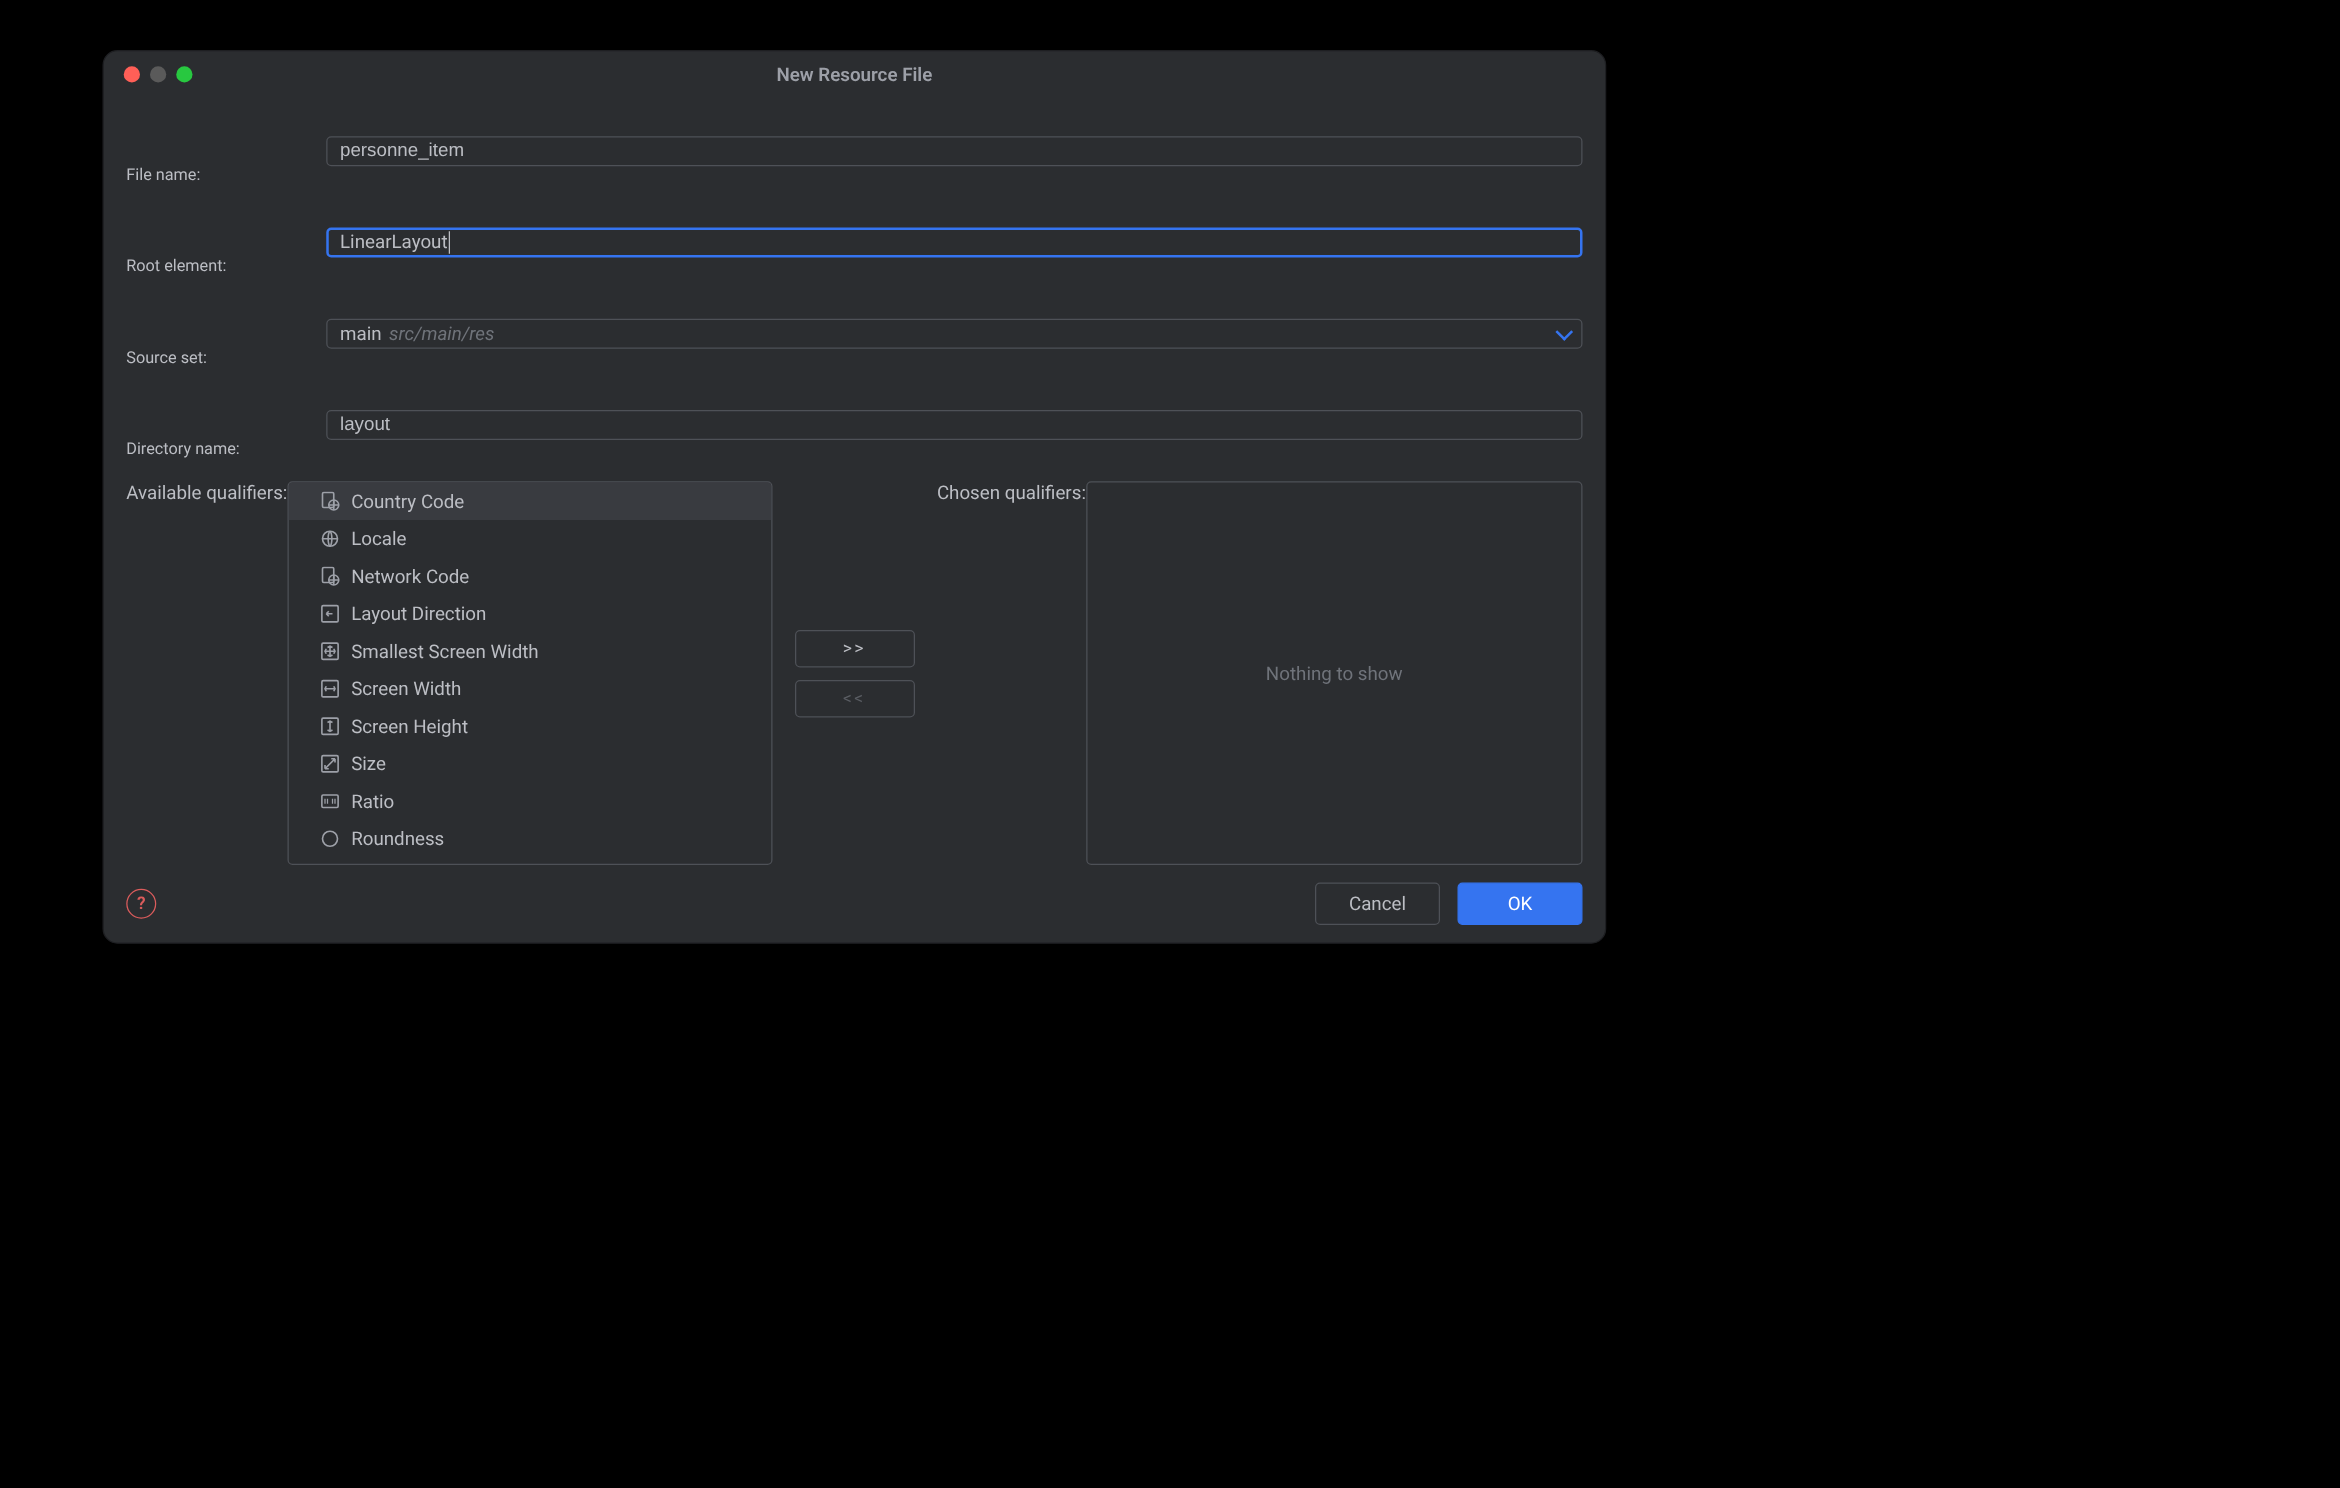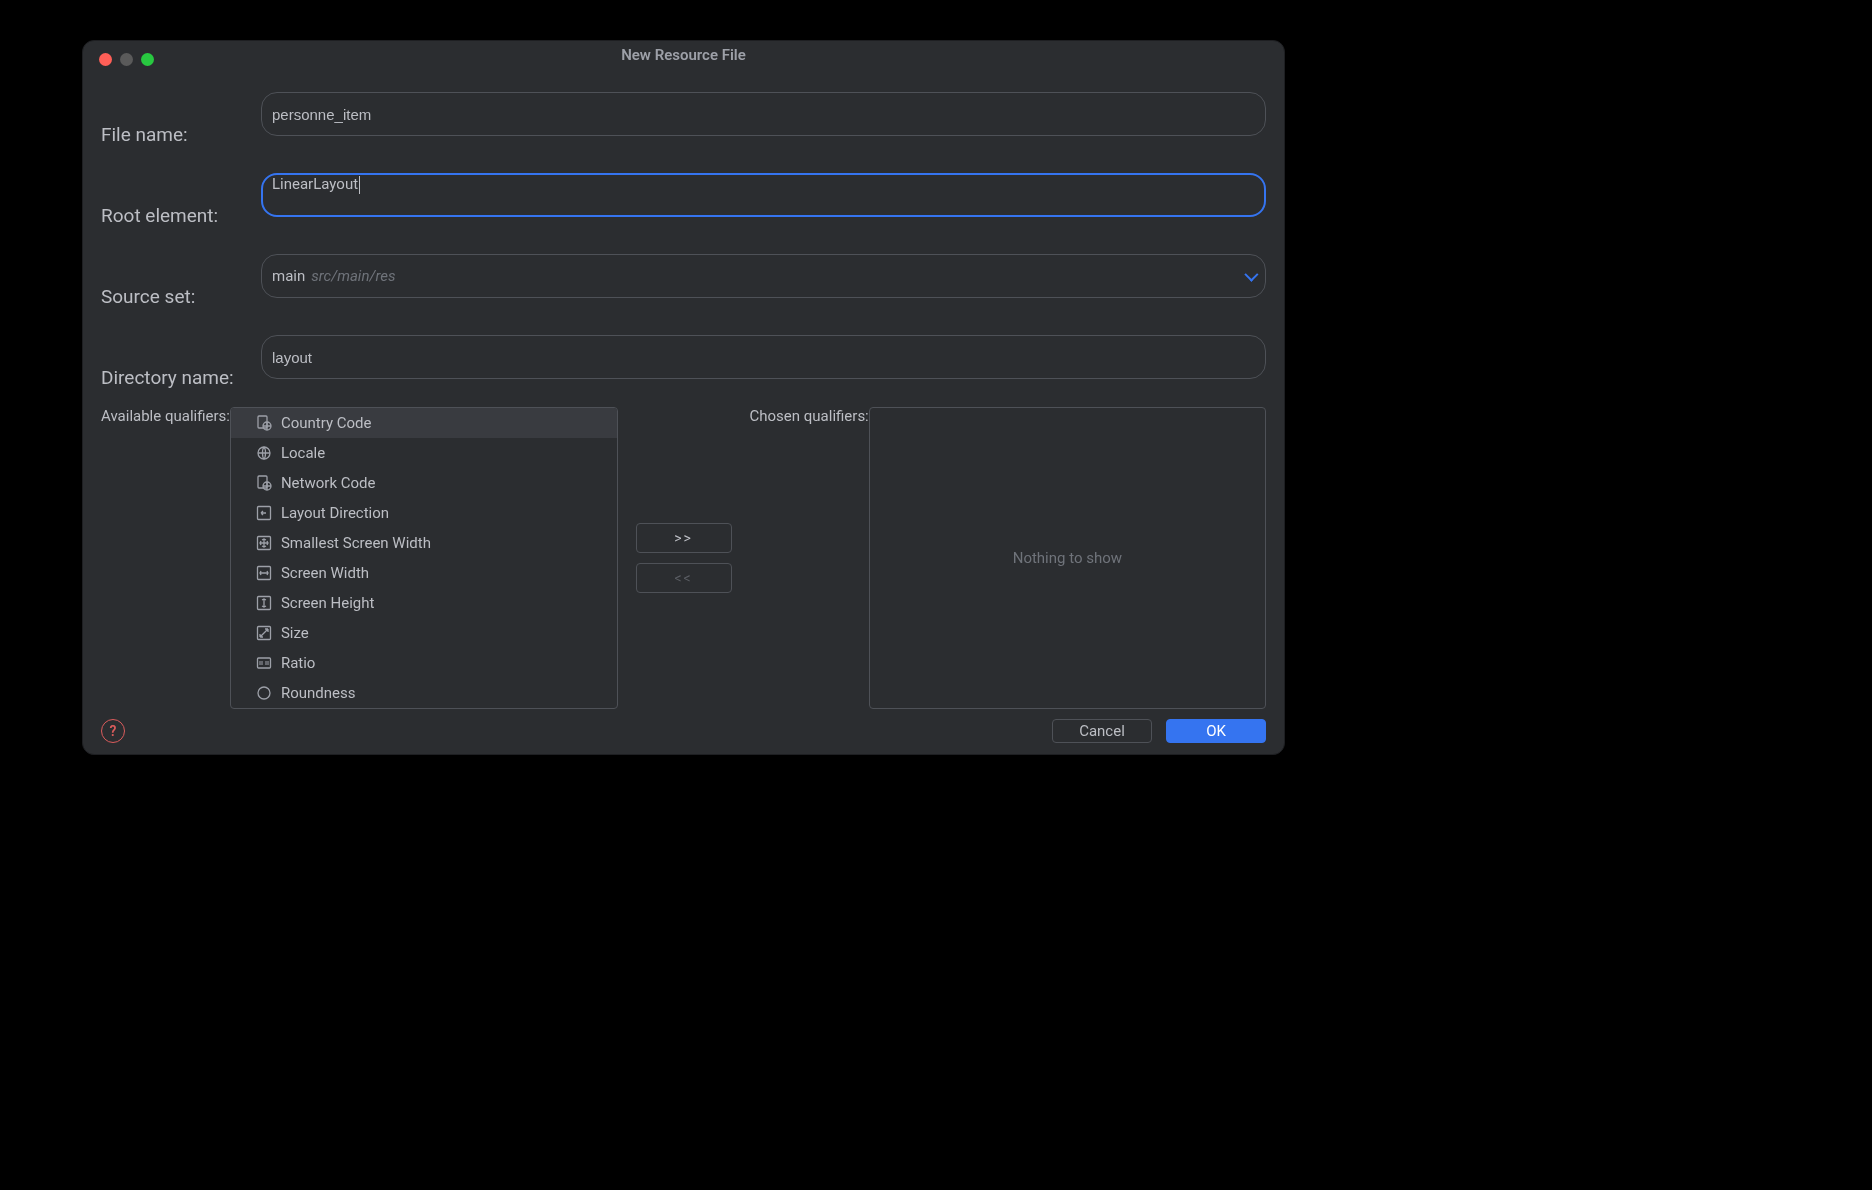--- a/index.html
+++ b/index.html
@@ -55,30 +55,30 @@
     display: flex;
     flex-direction: column;
   }
   .row {
     display: flex;
     align-items: center;
     margin-bottom: 18px;
   }
   .row label.field-label {
     width: 160px;
-    font-size: 19px;
+    font-size: 13px;
     color: #bcbec4;
     margin-top: 40px;
   }
   .text-input, .select-input {
     flex: 1;
-    height: 44px;
+    height: 24px;
     background: #2b2d30;
     border: 1px solid #4e5157;
-    border-radius: 16px;
+    border-radius: 4px;
     color: #bcbec4;
     font-size: 15px;
     padding: 0 10px;
     outline: none;
   }
   .text-input.focused {
     border: 2px solid #3574f0;
     padding: 0 9px;
   }
   .select-input {
@@ -190,21 +190,21 @@
     align-items: center;
     justify-content: center;
     color: #db5c5c;
     font-size: 14px;
     font-weight: 600;
     cursor: pointer;
   }
   .footer-btns { display: flex; gap: 14px; }
   .btn {
     min-width: 100px;
-    height: 24px;
+    height: 34px;
     border-radius: 4px;
     font-size: 15px;
     display: flex;
     align-items: center;
     justify-content: center;
     cursor: pointer;
     border: 1px solid #4e5157;
     background: #2b2d30;
     color: #bcbec4;
   }

